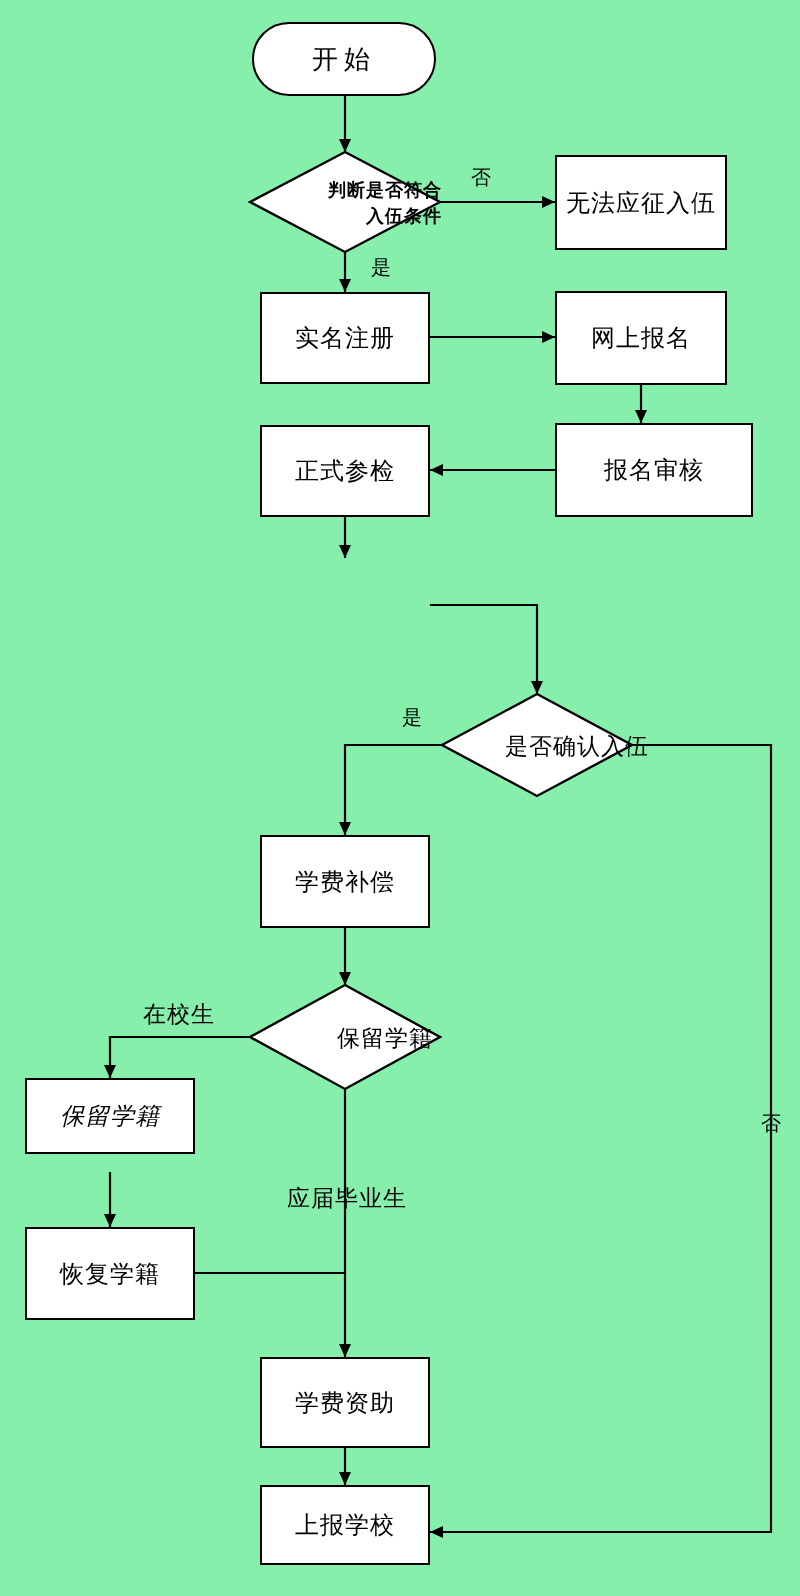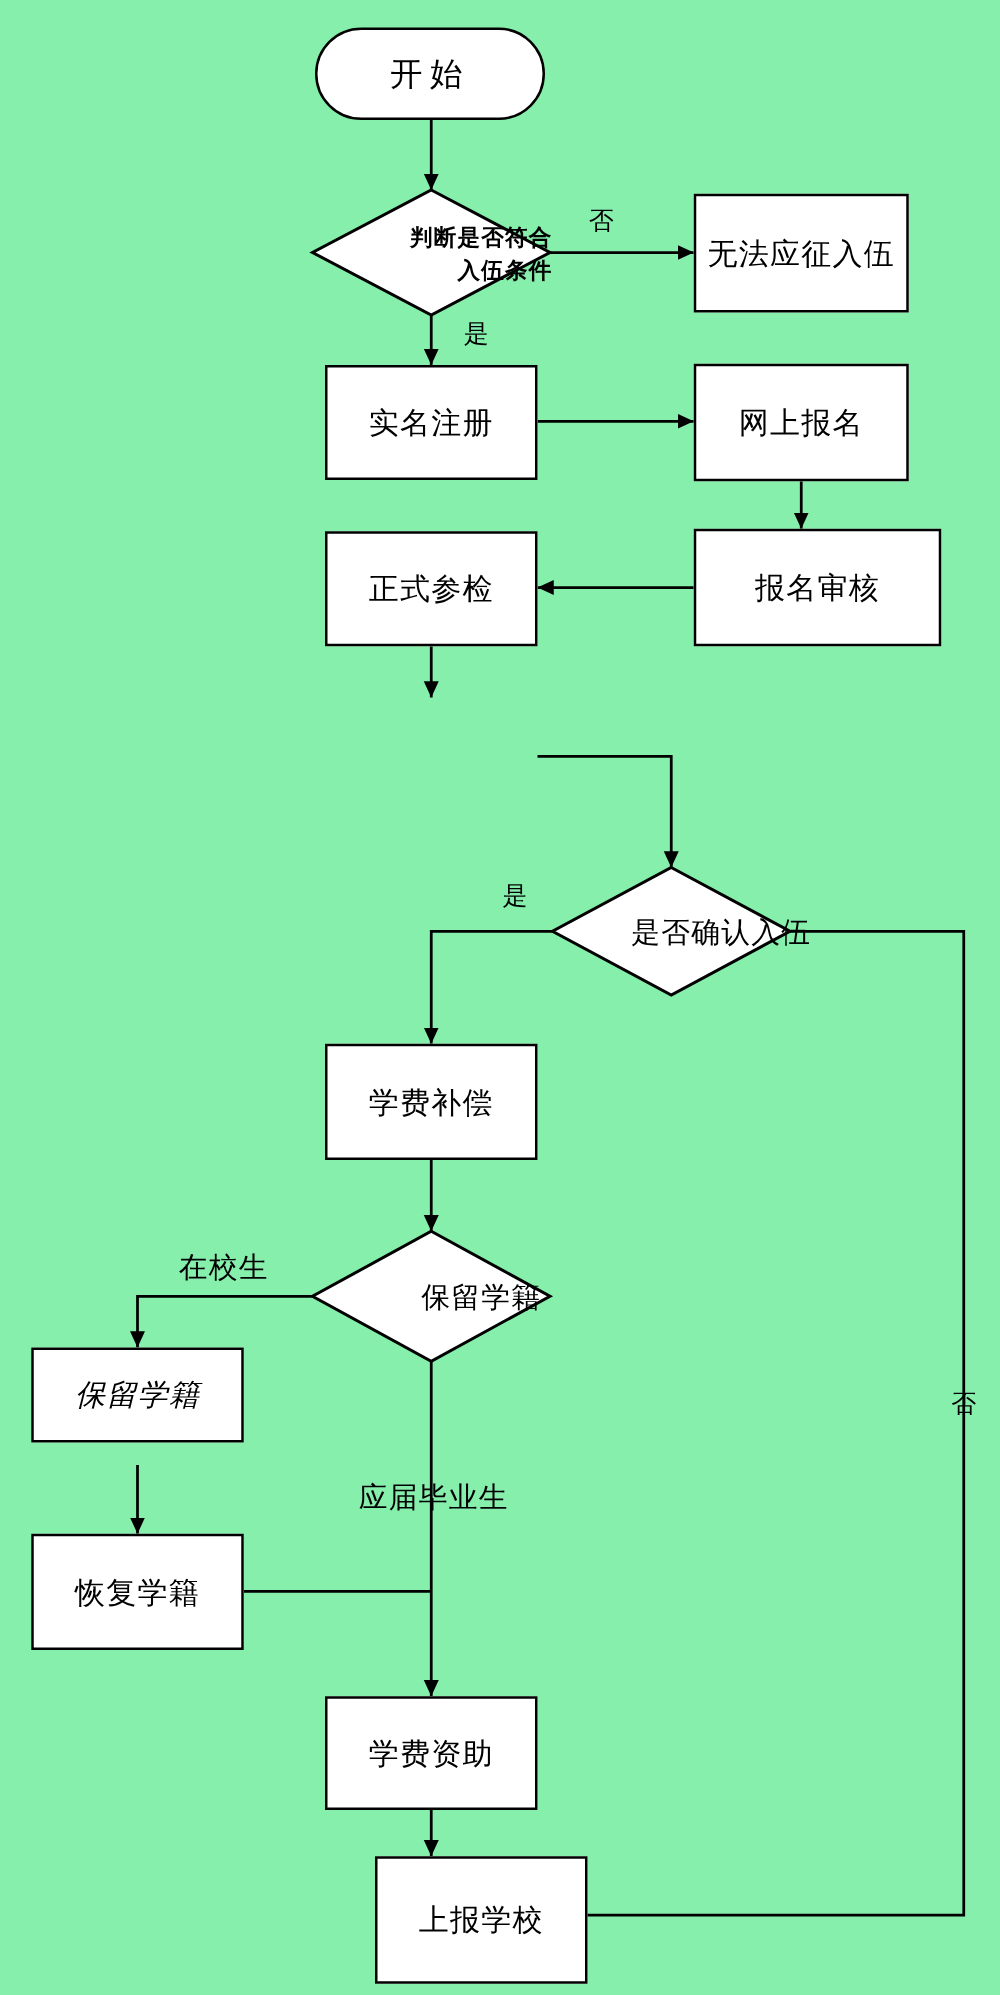--- a/index.html
+++ b/index.html
@@ -144,21 +144,21 @@
   </div>
 
   <div class="node" style="left:25px; top:1227px; width:170px; height:93px;">
     <span>恢复学籍</span>
   </div>
 
   <div class="node" style="left:260px; top:1357px; width:170px; height:91px;">
     <span>学费资助</span>
   </div>
 
-  <div class="node" style="left:260px; top:1485px; width:170px; height:102px;margin-left:40px;">
+  <div class="node" style="left:260px; top:1485px; width:170px; height:80px;">
     <span>上报学校</span>
   </div>
 
   <div class="dtext small" style="left:345px; top:203px;">
     <div>判断是否符合</div>
     <div>入伍条件</div>
   </div>
 
   <div class="dtext" style="left:537px; top:746px;">是否确认入伍</div>
 

